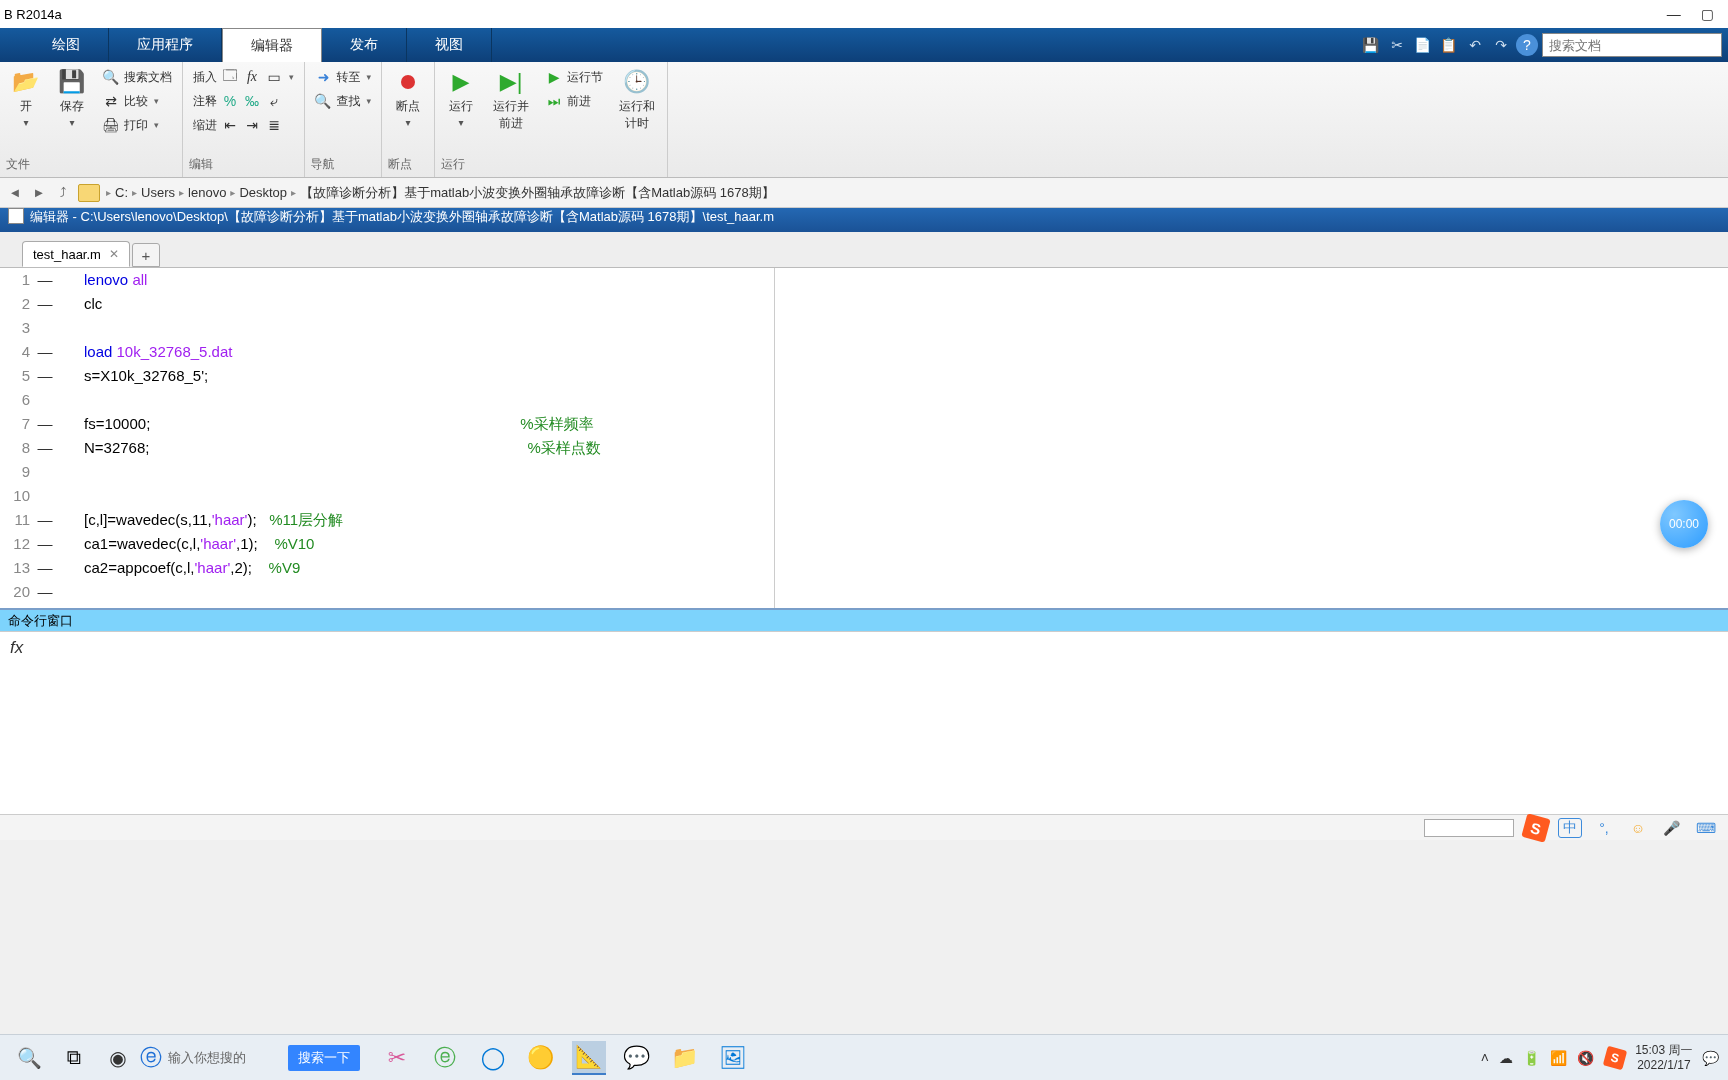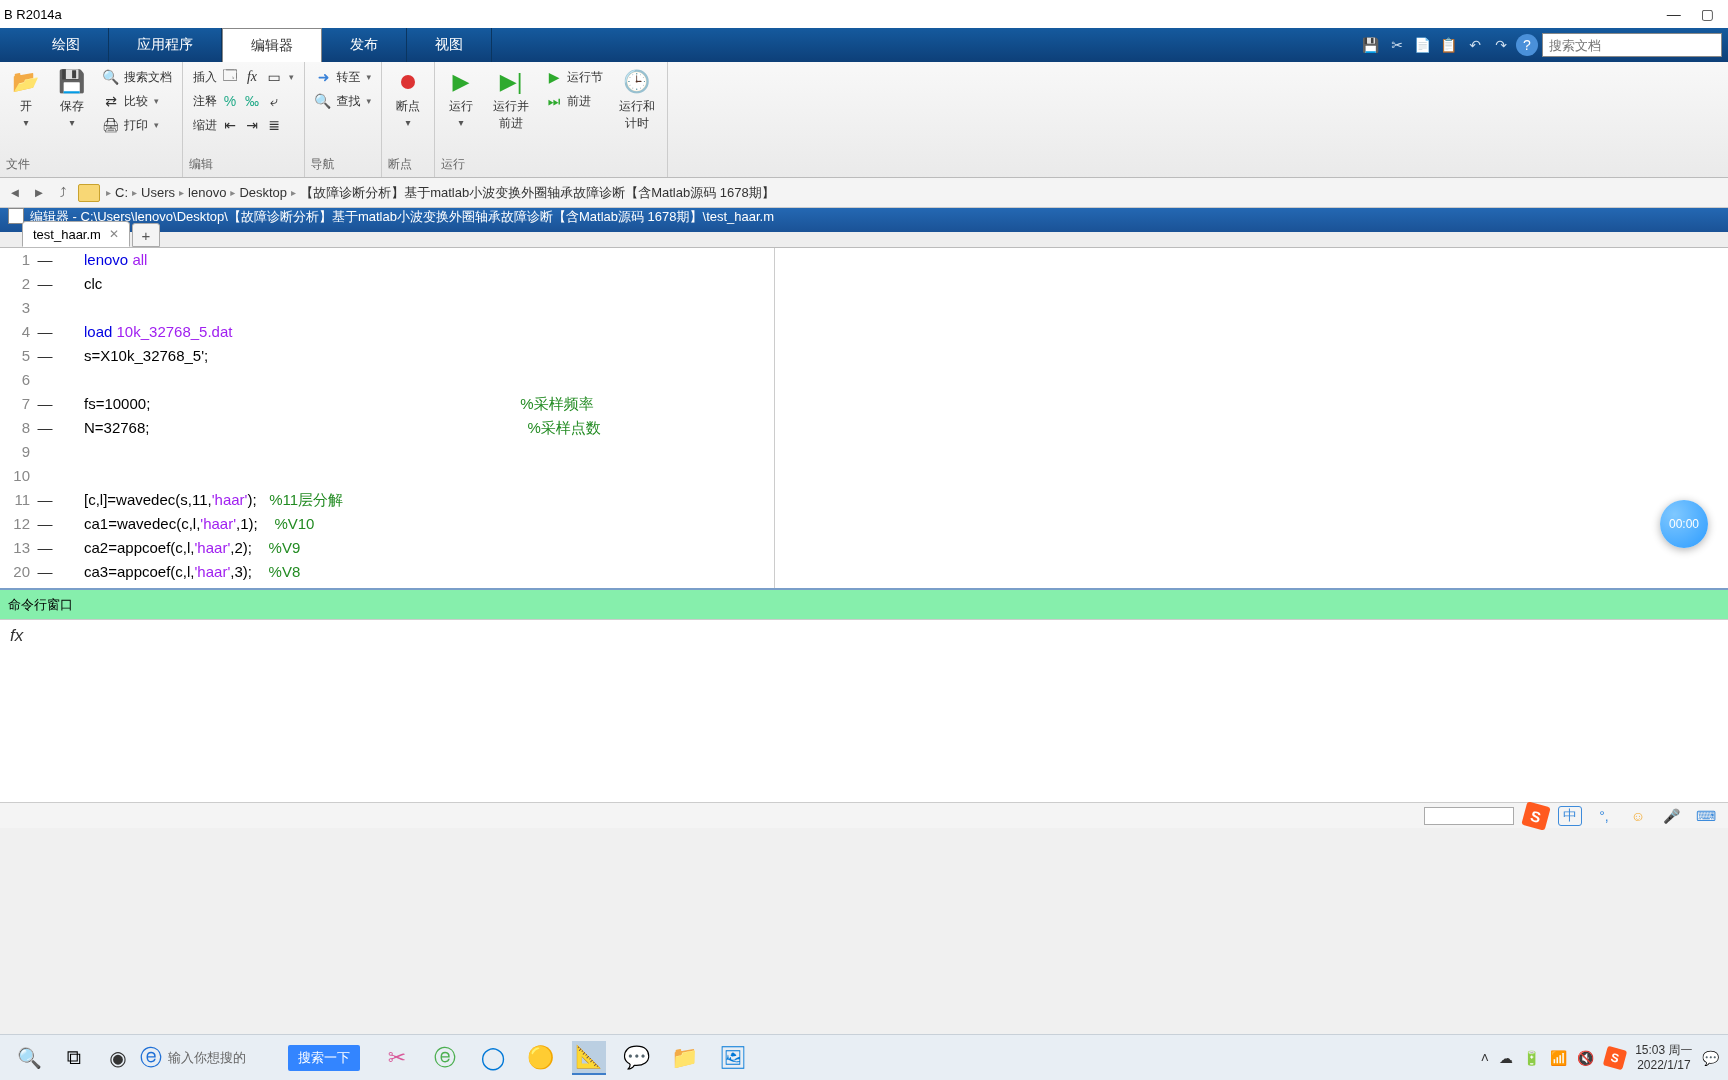--- a/index.html
+++ b/index.html
@@ -37,41 +37,41 @@
 .addrbar .foldericon { width: 22px; height: 18px; background: #f8d775; border: 1px solid #c9a22e; border-radius: 2px; }
 .addrbar .crumbs { display: flex; align-items: center; gap: 4px; }
 .addrbar .crumb { color: #333; }
 .addrbar .sep { color: #888; font-size: 10px; }
 
 
 .editor-title { height: 24px; background: linear-gradient(#2468b3,#1a5296); color: #fff; display: flex; padding: 0 8px; font-size: 13px; gap: 6px; }
 .editor-title .eicon { width: 16px; height: 16px; background: #fff; border: 1px solid #888; }
 
 
-.filetabs { height: 16px; background: #eee; border-bottom: 1px solid #bbb; display: flex; align-items: flex-end; padding-left: 22px; }
+.filetabs { height: 36px; background: #eee; border-bottom: 1px solid #bbb; display: flex; align-items: flex-end; padding-left: 22px; }
 .filetabs .ftab { height: 26px; background: #fff; border: 1px solid #aaa; border-bottom: 1px solid #fff; padding: 0 10px; display: flex; align-items: center; gap: 8px; font-size: 13px; border-radius: 4px 4px 0 0; margin-right: 2px; }
 .filetabs .ftab .close { color: #888; font-size: 12px; }
 .filetabs .addtab { width: 28px; height: 24px; border: 1px solid #aaa; background: #f4f4f4; display: flex; align-items: center; justify-content: center; font-size: 15px; color: #555; border-radius: 3px 3px 0 0; }
 
 
 .editor { height: 340px; background: #fff; display: flex; font-family: Consolas, monospace; font-size: 15px; overflow: hidden; position: relative; }
 .editor .gutter { width: 36px; text-align: right; color: #888; padding-right: 6px; }
 .editor .gutter div { height: 24px; line-height: 24px; }
 .editor .marks { width: 18px; }
 .editor .marks div { height: 24px; line-height: 24px; text-align: center; color: #333; }
 .editor .code { flex: 1; position: relative; }
 .editor .code .line { height: 24px; line-height: 24px; white-space: pre; padding-left: 30px; }
 .editor .rulerline { position: absolute; top: 0; left: 720px; width: 1px; height: 100%; background: #ccc; }
 .editor .kw-blue { color: #0000e0; }
 .editor .kw-purple { color: #a020f0; }
 .editor .kw-green { color: #228b22; }
 .editor .kw-str { color: #a020f0; }
 
 
-.cmdwin-title { height: 32px; background: #86efac; border-top: 2px solid #7a9ec9; border-bottom: 1px solid #ccc; padding: 0 8px; font-size: 13px; display: flex; align-items: center; }
+.cmdwin-title { height: 24px; background: #7dd3fc; border-top: 2px solid #7a9ec9; border-bottom: 1px solid #ccc; padding: 0 8px; font-size: 13px; display: flex; align-items: center; }
 .cmdwin { background: #fff; height: 182px; padding: 6px 10px; font-family: "Times New Roman", serif; font-size: 17px; font-style: italic; color: #333; }
 
 
 .status { height: 26px; background: #f4f4f4; border-top: 1px solid #ccc; display: flex; justify-content: flex-end; align-items: center; padding: 0 10px; gap: 10px; }
 .status .sbox { width: 90px; height: 18px; background: #fff; border: 1px solid #aaa; }
 .status .sicon { width: 24px; height: 20px; display: flex; align-items: center; justify-content: center; font-size: 14px; }
 .sogou { width: 24px; height: 24px; background: #ff5a1f; transform: rotate(15deg); border-radius: 3px; display: flex; align-items: center; justify-content: center; color: #fff; font-weight: bold; font-size: 15px; }
 
 
 .taskbar { position: absolute; bottom: 0; left: 0; right: 0; height: 46px; background: #e8eef4; border-top: 1px solid #c8d0d8; display: flex; align-items: center; padding: 0 8px; }
@@ -320,21 +320,20 @@
     <div class="line"><span class="kw-blue">load </span><span class="kw-purple">10k_32768_5.dat</span></div>
     <div class="line">s=X10k_32768_5';</div>
     <div class="line"></div>
     <div class="line"><span>fs=10000;</span><span style="display:inline-block;width:370px"></span><span class="kw-green">%采样频率</span></div>
     <div class="line"><span>N=32768;</span><span style="display:inline-block;width:378px"></span><span class="kw-green">%采样点数</span></div>
     <div class="line"></div>
     <div class="line"></div>
     <div class="line"><span>[c,l]=wavedec(s,11,</span><span class="kw-str">'haar'</span><span>);   </span><span class="kw-green">%11层分解</span></div>
     <div class="line"><span>ca1=wavedec(c,l,</span><span class="kw-str">'haar'</span><span>,1);    </span><span class="kw-green">%V10</span></div>
     <div class="line"><span>ca2=appcoef(c,l,</span><span class="kw-str">'haar'</span><span>,2);    </span><span class="kw-green">%V9</span></div>
-    <div class="line"><span>ca3=appcoef(c,l,</span><span class="kw-str">'haar'</span><span>,3);    </span><span class="kw-green">%V8</span></div>
   </div>
 </div>
 
 <div class="cmdwin-title">命令行窗口</div>
 <div class="cmdwin">
   <span>fx</span>
 </div>
 
 <div class="status">
   <div class="sbox"></div>

